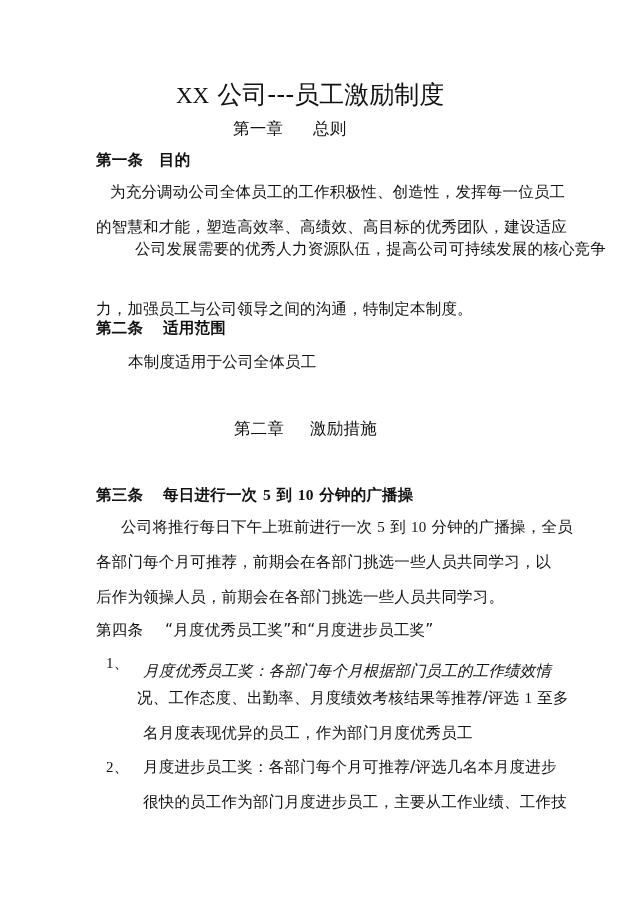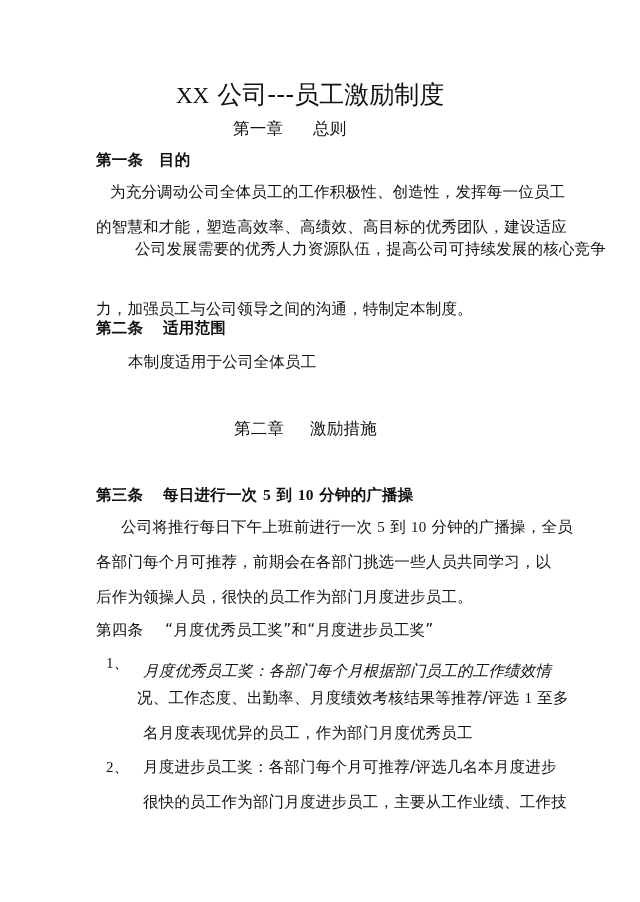--- a/index.html
+++ b/index.html
@@ -54,21 +54,21 @@
   <span>分钟的广播操</span>
 </div>
 <div class="line" style="left:121px; top:517px;">
   <span>公司将推行每日下午上班前进行一次</span>
   <span class="num">5</span>
   <span>到</span>
   <span class="num">10</span>
   <span>分钟的广播操，全员</span>
 </div>
 <div class="line" style="left:96px; top:552px;">各部门每个月可推荐，前期会在各部门挑选一些人员共同学习，以</div>
-<div class="line" style="left:96px; top:587px;">后作为领操人员，很快的员工作为部门月度进步员工。</div>
+<div class="line" style="left:96px; top:587px;">后作为领操人员，前期会在各部门挑选一些人员共同学习。</div>
 
 <div class="line" style="left:96px; top:620px;">
   <span>第四条</span><span class="gap" style="width:22px"></span><span>“月度优秀员工奖”和“月度进步员工奖”</span>
 </div>
 
 <div class="line num" style="left:106px; top:653px;">1、</div>
 <div class="line" style="left:143px; top:661px;font-style:italic;">月度优秀员工奖：各部门每个月根据部门员工的工作绩效情</div>
 <div class="line" style="left:137px; top:688px;">
   <span>况、工作态度、出勤率、月度绩效考核结果等推荐/评选</span>
   <span class="num">1</span>

